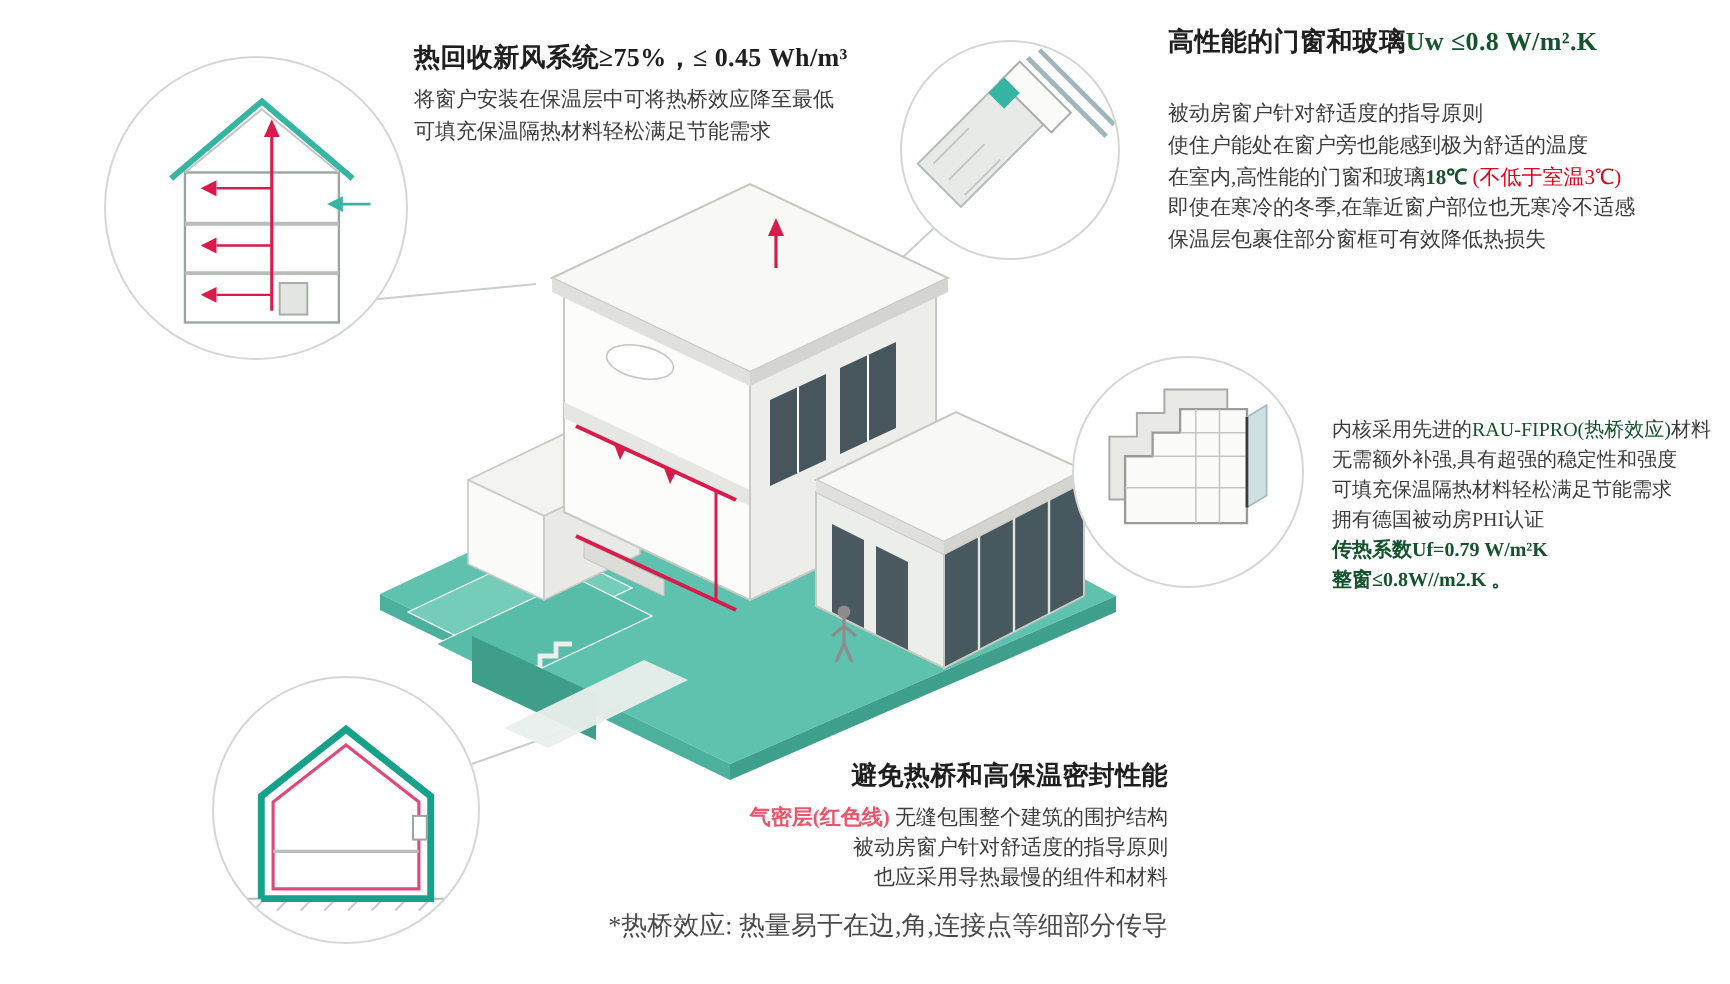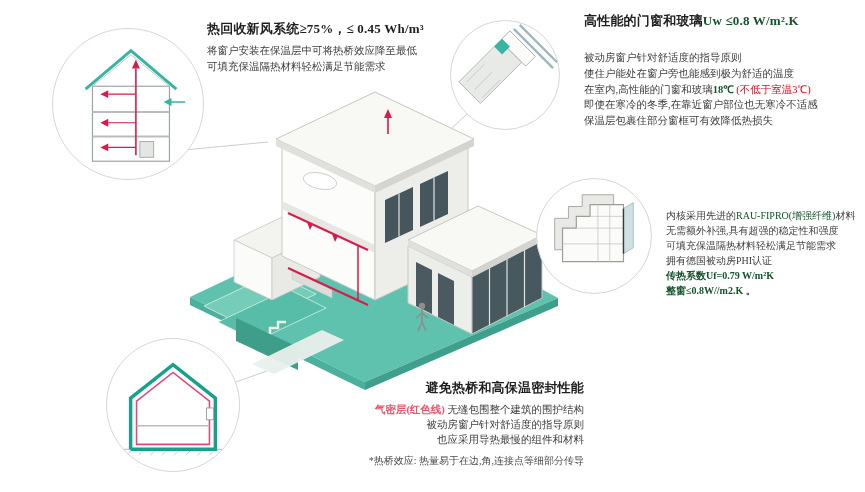--- a/index.html
+++ b/index.html
@@ -5,21 +5,21 @@
   html,body{margin:0;padding:0;background:#ffffff;}
   #root{position:relative;width:865px;height:492px;background:#ffffff;overflow:hidden;
         font-family:Liberation Serif, serif;color:#2e2e2e;}
   .callout{position:absolute;border-radius:50%;background:#ffffff;border:1px solid #d3d8d6;
            box-sizing:border-box;overflow:hidden;z-index:4;}
   .callout svg{display:block;width:100%;height:100%;}
   .txt{position:absolute;z-index:5;}
   .sec-title{font-size:13px;font-weight:bold;color:#1f1f1f;letter-spacing:0.2px;}
   .body-text{font-size:10.5px;line-height:1.5;color:#3d3d3d;}
   .body-text.small{font-size:10px;}
-  .footnote{font-size:10px;color:#4a4a4a;}
+  .footnote{font-size:13px;color:#4a4a4a;}
   .green{color:#14532d;}
   .red{color:#e2001a;}
   .pink{color:#e8566b;}
   .bold{font-weight:bold;}
   .nowrap div{white-space:nowrap;}
   #house-svg{position:absolute;left:170px;top:82px;width:400px;height:315px;z-index:2;}
   #connectors{position:absolute;left:0;top:0;width:865px;height:492px;z-index:1;pointer-events:none;}
 </style>
 </head>
 <body>
@@ -171,21 +171,21 @@
         <span>在室内,高性能的门窗和玻璃</span><span class="green bold">18℃</span> <span class="red">(不低于室温3℃)</span>
       </div>
       <div>即使在寒冷的冬季,在靠近窗户部位也无寒冷不适感</div>
       <div>保温层包裹住部分窗框可有效降低热损失</div>
     </div>
   </div>
 
   <div class="txt" style="left:666px;top:208px;width:200px;">
     <div class="body-text small nowrap">
       <div>
-        <span>内核采用先进的</span><span class="green">RAU-FIPRO(增强纤维)</span><span>材料</span>
+        <span>内核采用先进的</span><span class="green">RAU-FIPRO(热桥效应)</span><span>材料</span>
       </div>
       <div>无需额外补强,具有超强的稳定性和强度</div>
       <div>可填充保温隔热材料轻松满足节能需求</div>
       <div>拥有德国被动房PHI认证</div>
       <div class="green bold">传热系数Uf=0.79 W/m²K</div>
       <div class="green bold">整窗≤0.8W//m2.K 。</div>
     </div>
   </div>
 
   <div class="txt" style="left:254px;top:379px;width:330px;text-align:right;">

